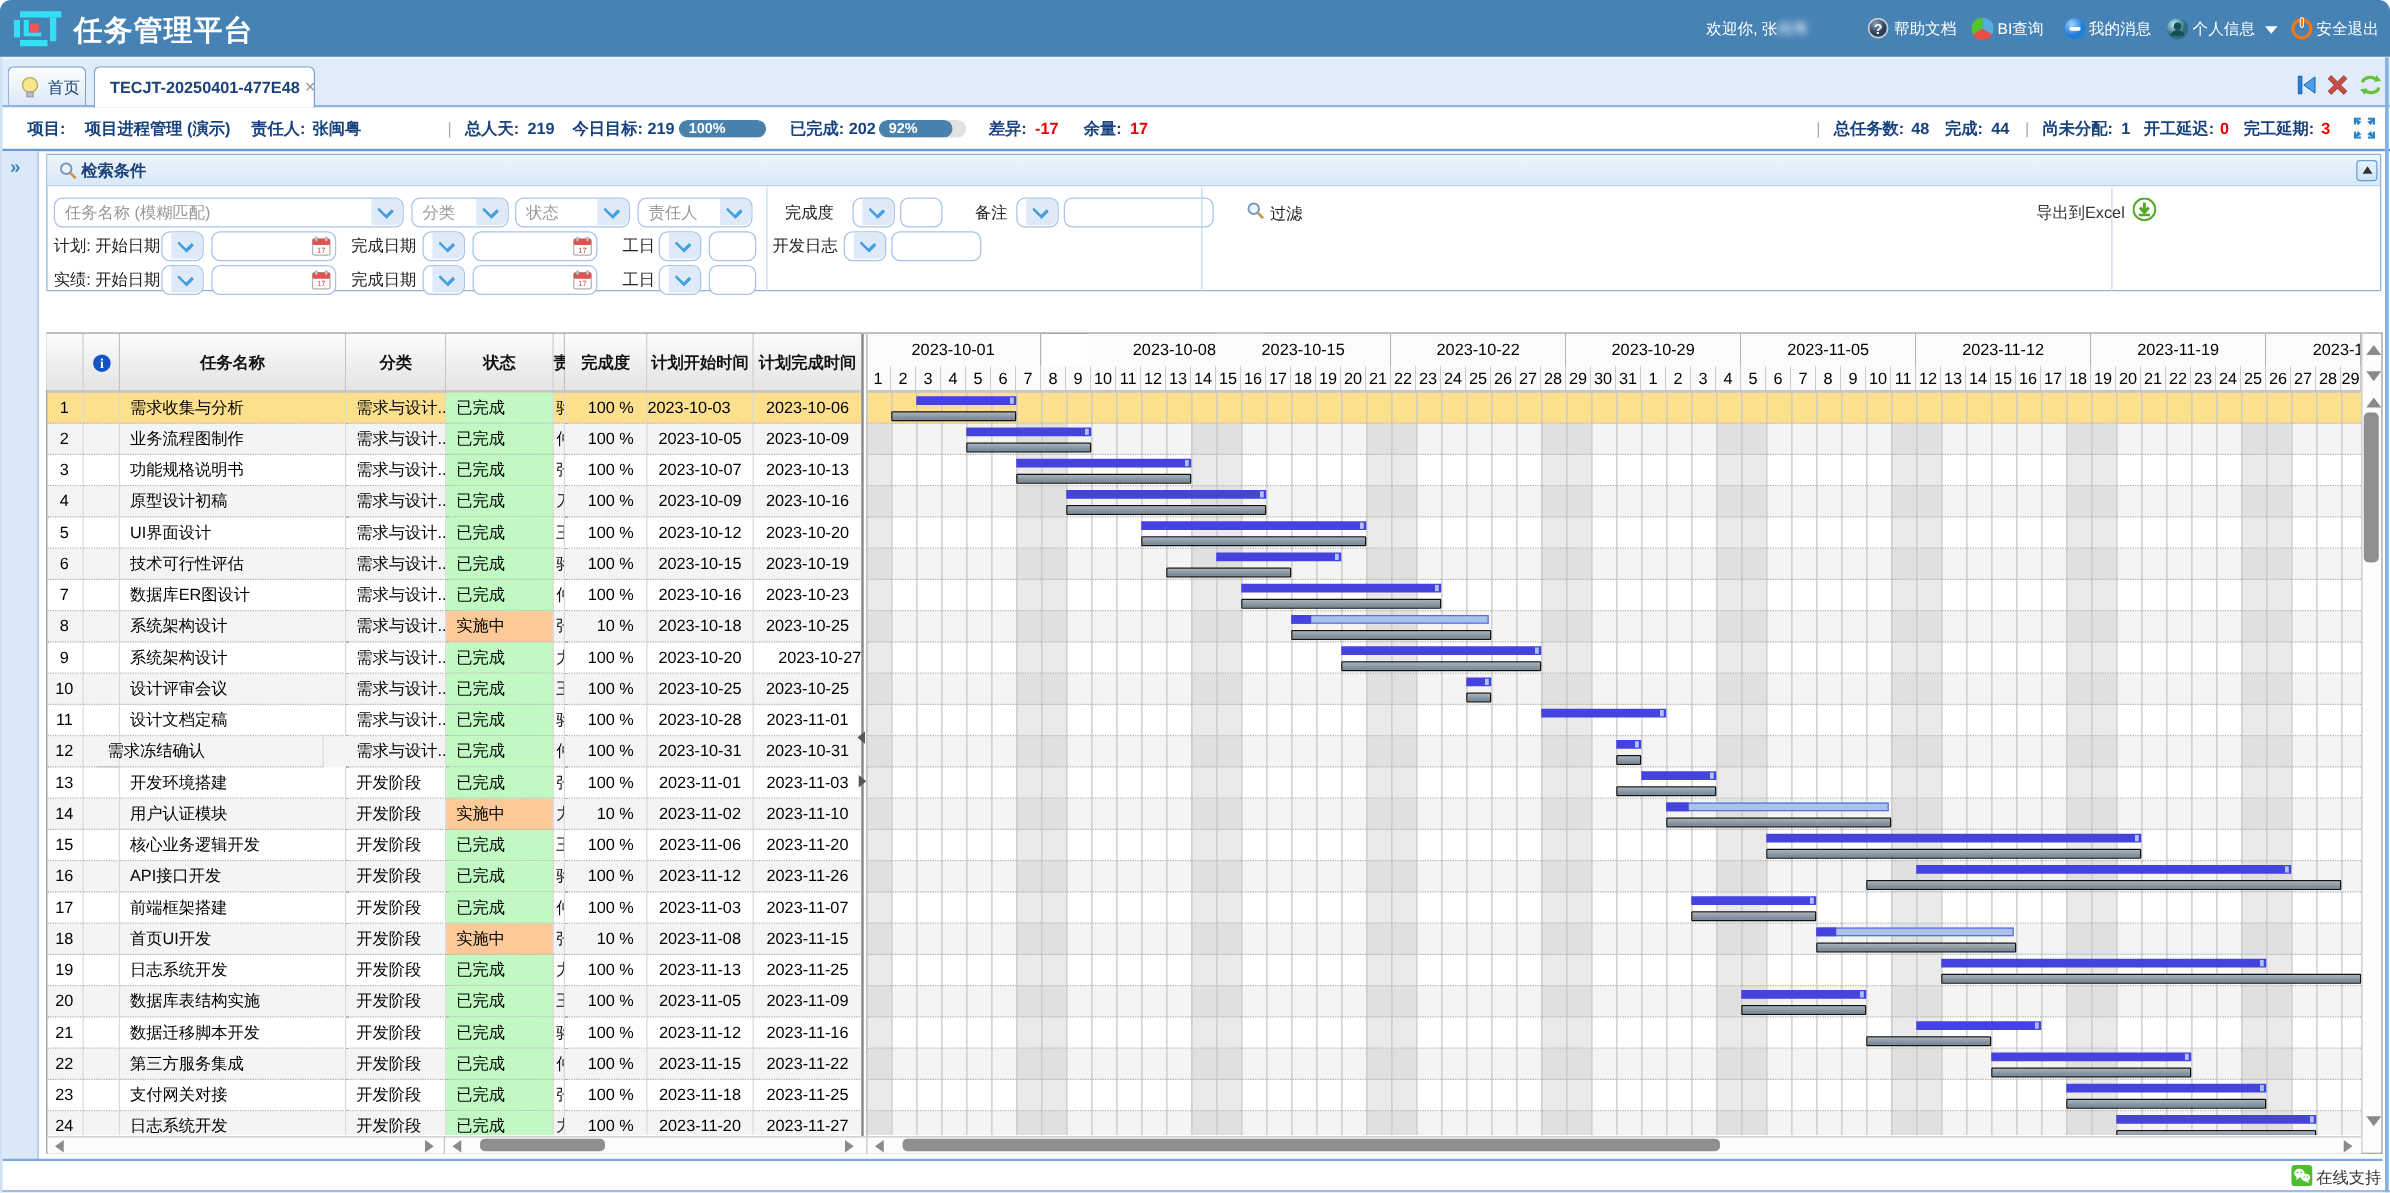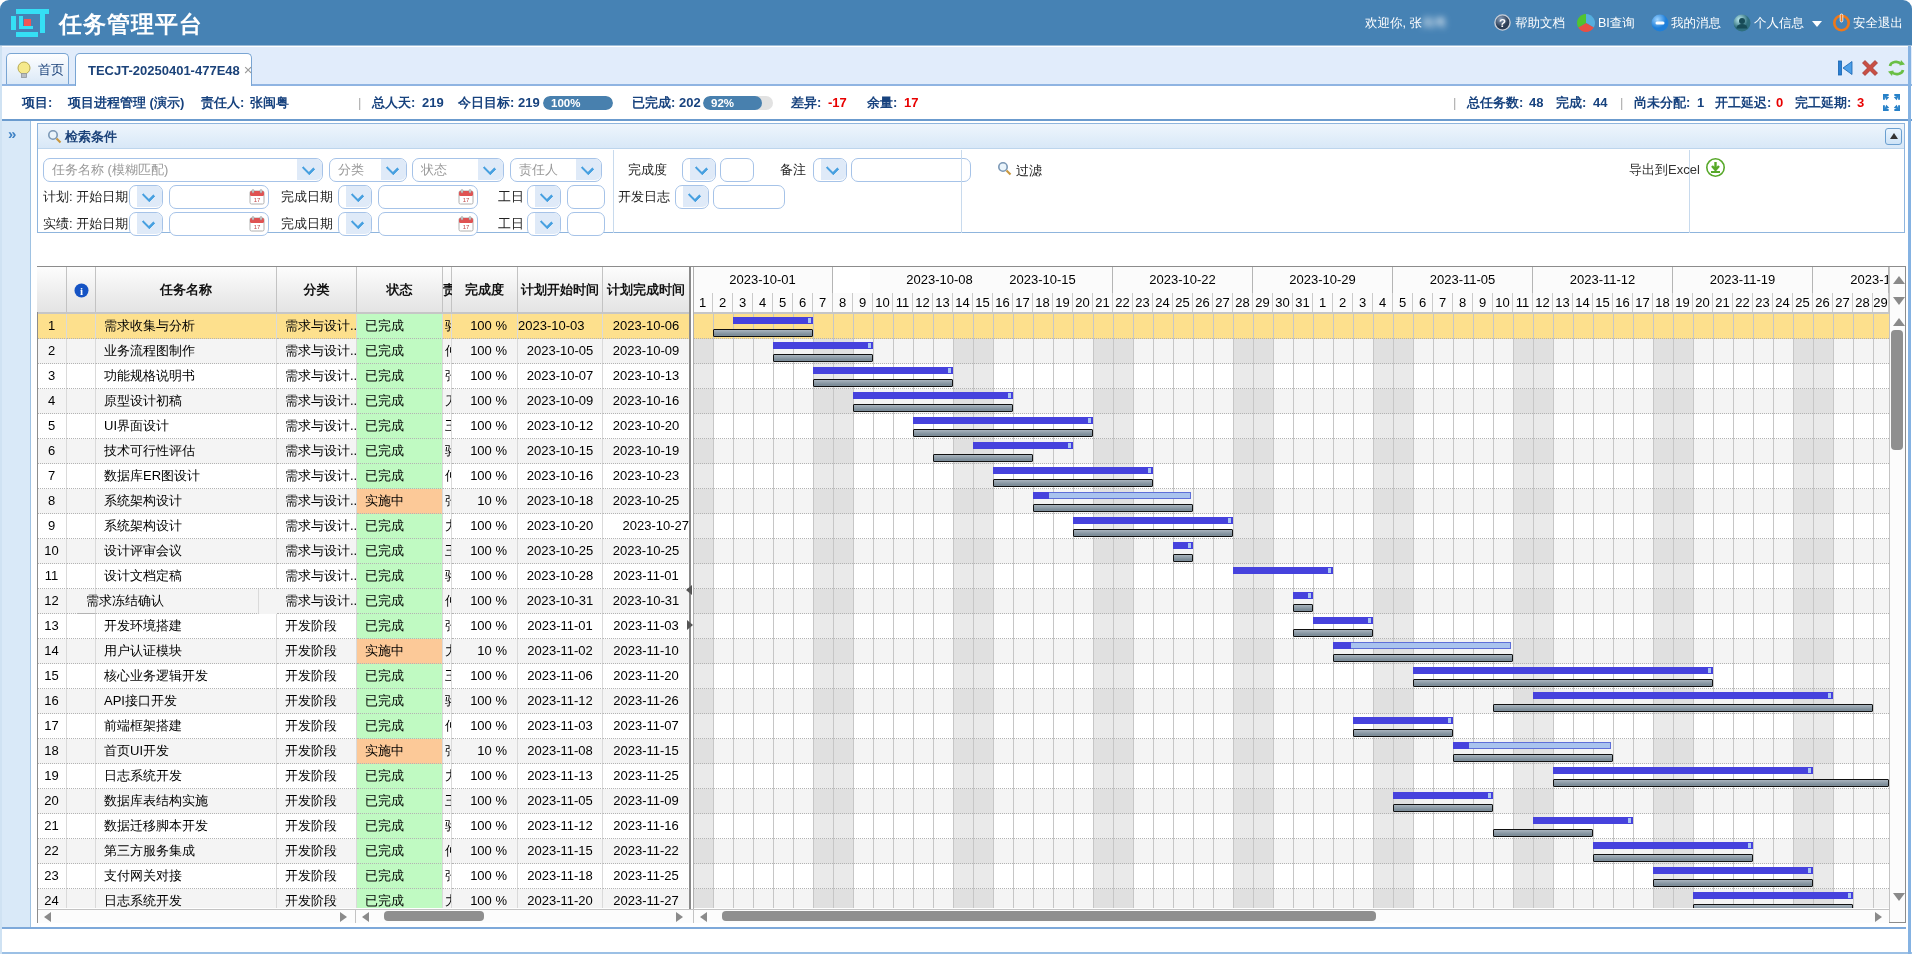--- a/index.html
+++ b/index.html
@@ -860,15 +860,29 @@
 <div class="abs" style="left:317px;top:642px;width:1px;height:14px;background:#c3c3c3;"></div>
 <div class="sarr" style="left:324px;top:645px;border-top:5px solid transparent;border-bottom:5px solid transparent;border-right:7px solid #8a8a8a;"></div>
 <div class="thumb" style="left:346px;top:644px;width:100px;height:10px;"></div>
 <div class="sarr" style="left:638px;top:645px;border-top:5px solid transparent;border-bottom:5px solid transparent;border-left:7px solid #8a8a8a;"></div>
 <div class="abs" style="left:655px;top:642px;width:1px;height:14px;background:#c3c3c3;"></div>
 <div class="sarr" style="left:662px;top:645px;border-top:5px solid transparent;border-bottom:5px solid transparent;border-right:7px solid #8a8a8a;"></div>
 <div class="thumb" style="left:684px;top:644px;width:654px;height:10px;"></div>
 <div class="sarr" style="left:1837px;top:645px;border-top:5px solid transparent;border-bottom:5px solid transparent;border-left:7px solid #8a8a8a;"></div>
 </div>
 <div id="statusline"></div>
+<div id="statusbar">
+      <svg class="abs" style="left:1831px;top:3px" width="17" height="17" viewBox="0 0 17 17">
+        <rect width="17" height="17" rx="3" fill="#4fbe2e"></rect>
+        <ellipse cx="6.5" cy="6.5" rx="4.2" ry="3.6" fill="#fff"></ellipse>
+        <path d="M4.5 9.5 L3.5 12 L7 10" fill="#fff"></path>
+        <ellipse cx="11.5" cy="10" rx="3.6" ry="3.1" fill="#fff"></ellipse>
+        <path d="M13.5 12.5 L14.5 14.5 L11.5 13" fill="#fff"></path>
+        <circle cx="5" cy="6" r="0.7" fill="#4fbe2e"></circle>
+        <circle cx="8" cy="6" r="0.7" fill="#4fbe2e"></circle>
+        <circle cx="10.3" cy="9.5" r="0.6" fill="#4fbe2e"></circle>
+        <circle cx="12.8" cy="9.5" r="0.6" fill="#4fbe2e"></circle>
+      </svg>
+      <span style="position:absolute;left:1851px;top:4px;">在线支持</span>
+    </div>
 <div id="pgbottom"></div>
     <div id="pgright"></div>
     <div id="pgleft"></div>
 </div>
 </body></html>

